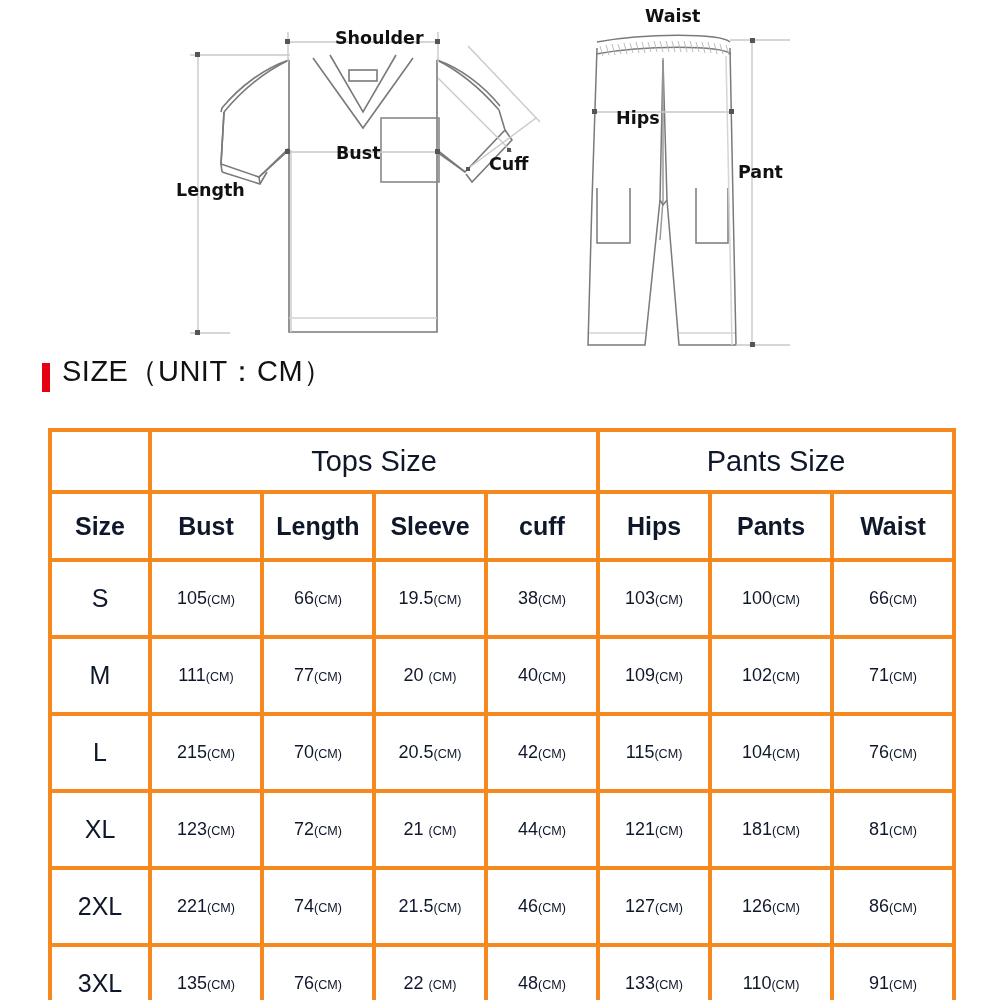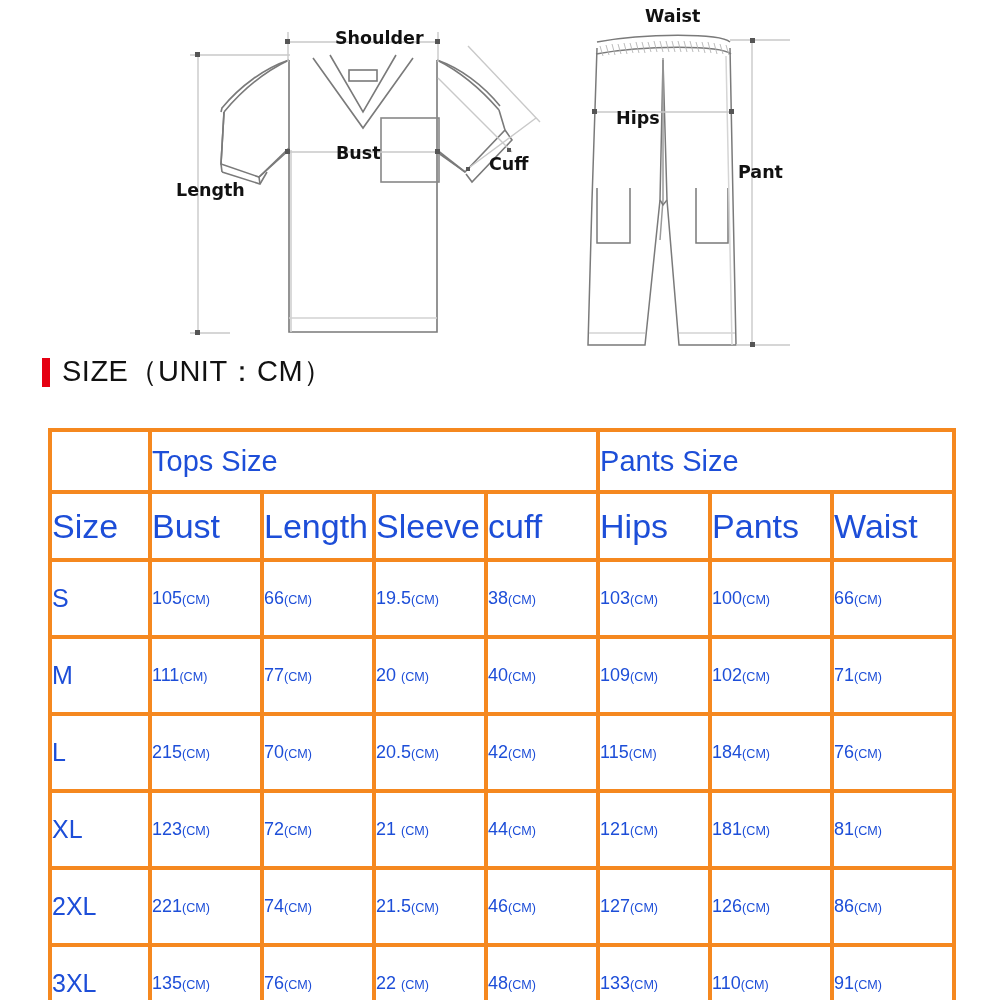--- a/index.html
+++ b/index.html
@@ -32,21 +32,21 @@
     fill: #111111;
   }
 
   
   #section-title {
     position: absolute;
     left: 42px;
     top: 352px;
     height: 40px;
     display: flex;
-    align-items: center;
+    align-items: flex-end;
   }
   #section-title .accent-bar {
     width: 8px;
     height: 29px;
     background: #e50012;
     margin-right: 12px;
     flex: none;
   }
   #section-title .title-text {
     font-family: "Liberation Sans", sans-serif;
@@ -61,34 +61,35 @@
   #size-table {
     position: absolute;
     left: 48px;
     top: 428px;
     width: 904px;
     border-collapse: collapse;
     table-layout: fixed;
   }
   #size-table td {
     border: 4px solid #f5881f;
+    text-align: center;
     vertical-align: middle;
-    color: #1d4ed8;
+    color: #0f172a;
     background: #ffffff;
     padding: 0;
   }
   .grp-row td {
     height: 58px;
     font-size: 29px;
     font-weight: 400;
   }
   .col-row td {
     height: 64px;
-    font-size: 34px;
-    font-weight: 400;
+    font-size: 25px;
+    font-weight: 700;
   }
   .data-row td {
     height: 73px;
     font-size: 18px;
   }
   .data-row td.size-cell {
     font-size: 25px;
   }
   .unit {
     font-size: 0.70em;
@@ -294,21 +295,21 @@
       <td><span class="val">102</span><span class="unit">(CM)</span></td>
       <td><span class="val">71</span><span class="unit">(CM)</span></td>
     </tr>
     <tr class="data-row">
       <td class="size-cell">L</td>
       <td><span class="val">215</span><span class="unit">(CM)</span></td>
       <td><span class="val">70</span><span class="unit">(CM)</span></td>
       <td><span class="val">20.5</span><span class="unit">(CM)</span></td>
       <td><span class="val">42</span><span class="unit">(CM)</span></td>
       <td><span class="val">115</span><span class="unit">(CM)</span></td>
-      <td><span class="val">184</span><span class="unit">(CM)</span></td>
+      <td><span class="val">104</span><span class="unit">(CM)</span></td>
       <td><span class="val">76</span><span class="unit">(CM)</span></td>
     </tr>
     <tr class="data-row">
       <td class="size-cell">XL</td>
       <td><span class="val">123</span><span class="unit">(CM)</span></td>
       <td><span class="val">72</span><span class="unit">(CM)</span></td>
       <td><span class="val">21 </span><span class="unit">(CM)</span></td>
       <td><span class="val">44</span><span class="unit">(CM)</span></td>
       <td><span class="val">121</span><span class="unit">(CM)</span></td>
       <td><span class="val">181</span><span class="unit">(CM)</span></td>

